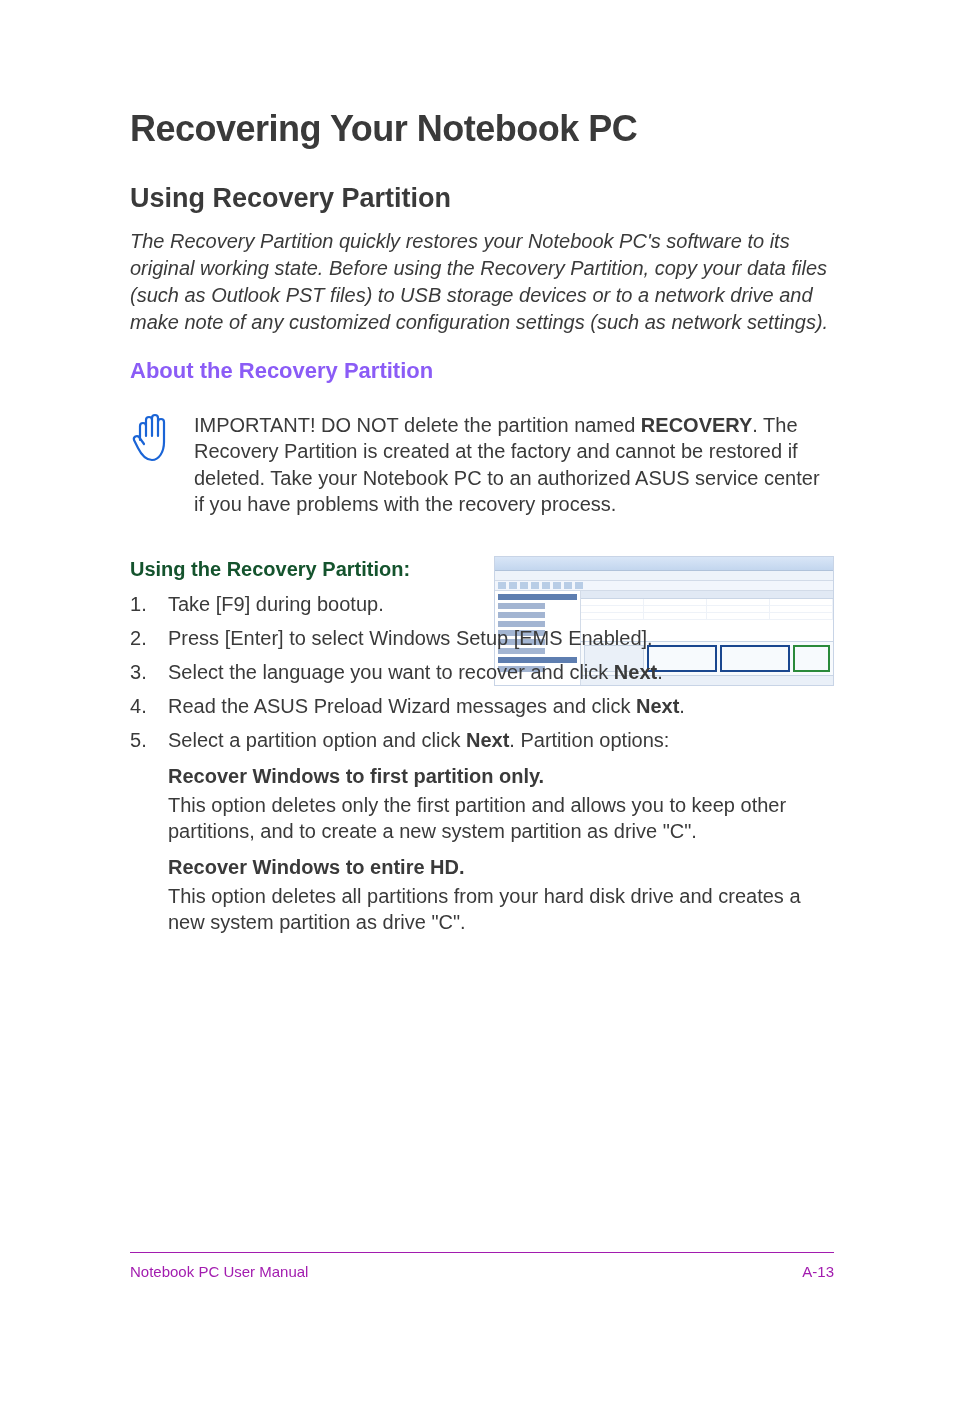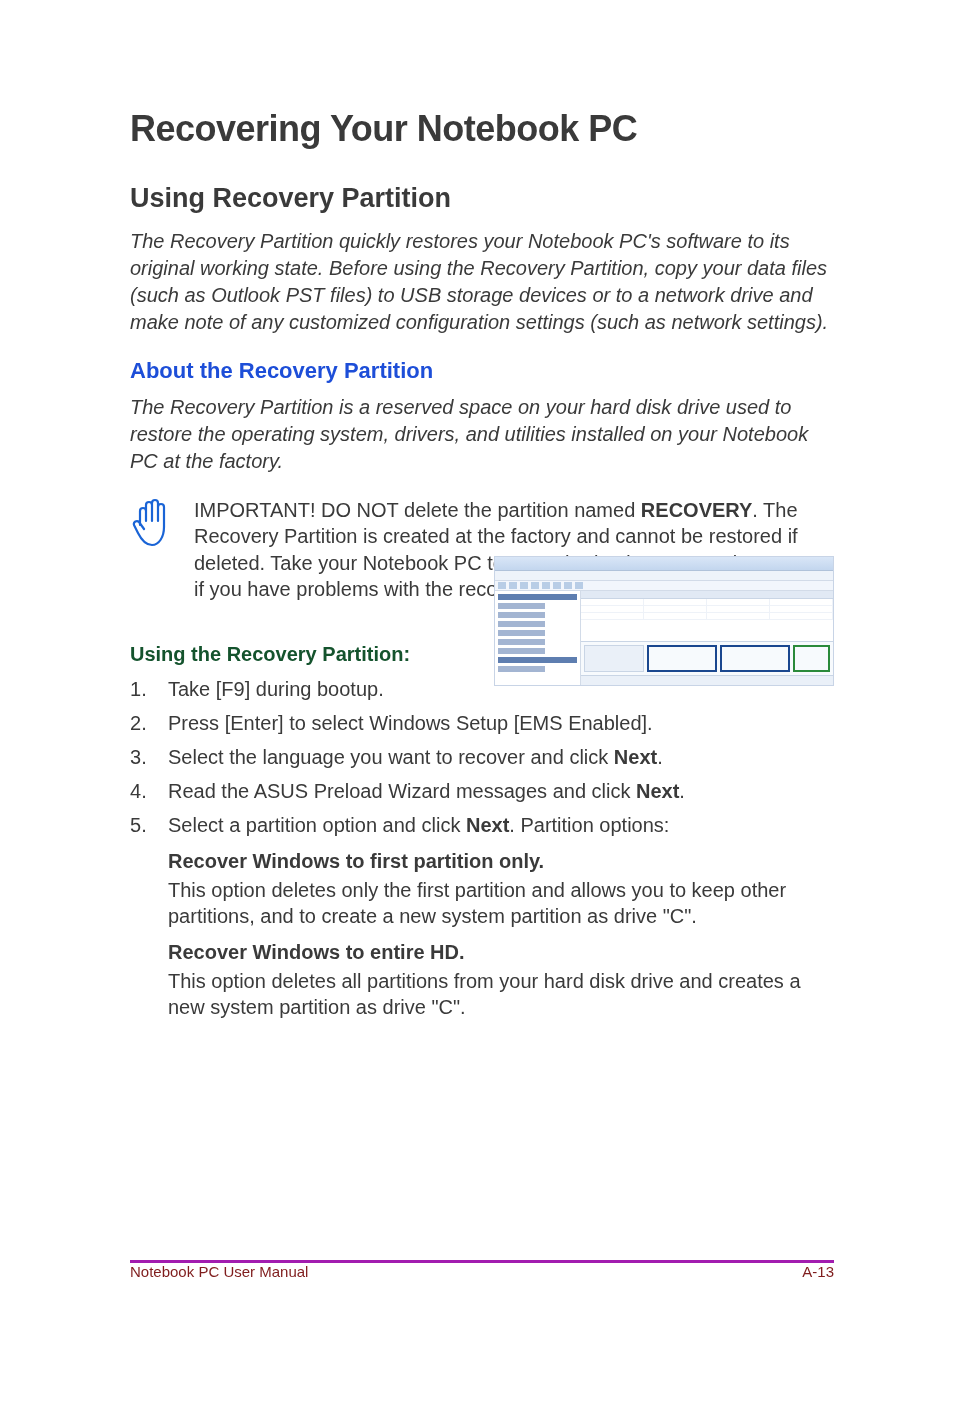--- a/index.html
+++ b/index.html
@@ -1,20 +1,20 @@
 <!DOCTYPE html>
 <html><head>
 <meta charset="utf-8">
 <style>
   * { margin: 0; padding: 0; box-sizing: border-box; }
   html, body { width: 954px; height: 1418px; background: #fff; font-family: "Segoe UI", "Helvetica Neue", Arial, sans-serif; color: #3c3c3c; }
   .page { padding: 108px 120px 0 130px; position: relative; height: 1350px; }
   .h1 { font-size: 36px; font-weight: 800; color: #3a3a3a; letter-spacing: -0.5px; margin-bottom: 24px; }
   .h2 { font-size: 27px; font-weight: 700; color: #3a3a3a; margin-bottom: 14px; margin-top: 33px; }
-  .h3 { font-size: 22px; font-weight: 700; color: #1d4ed8; margin-bottom: 10px; }
+  .h3 { font-size: 22px; font-weight: 700; color: #8b5cf6; margin-bottom: 28px; }
   .h4 { font-size: 20px; font-weight: 700; color: #14532d; margin-bottom: 8px; }
   .body { font-size: 20px; line-height: 1.35; color: #3a3a3a; margin-bottom: 22px; font-style: italic; }
   .note-block { display: flex; gap: 18px; align-items: flex-start; margin-bottom: 40px; }
   .note-icon { flex: 0 0 46px; height: 54px; color: #1a64d6; }
   .note-text { font-size: 20px; line-height: 1.32; color: #3a3a3a; }
   .note-text .bold { font-weight: 700; }
   .screenshot { position: absolute; right: 120px; top: 556px; width: 340px; height: 130px; border: 1px solid #c8d4e6; background: #f4f8fd; overflow: hidden; }
   .screenshot .titlebar { height: 14px; background: linear-gradient(#d9e6f7,#c3d6ee); border-bottom: 1px solid #b0c2da; }
   .screenshot .menubar { height: 10px; background: #eef3fa; border-bottom: 1px solid #d2dbe8; }
   .screenshot .toolbar { height: 10px; background: #f2f6fc; border-bottom: 1px solid #d2dbe8; display:flex; gap:3px; padding:1px 3px; }
@@ -33,34 +33,33 @@
   .screenshot .diskbar .p { flex:2; border:2px solid #1a478f;}
   .screenshot .diskbar .p2 { flex:1; border:2px solid #2a8a3a;}
   .screenshot .legend { height:10px; background:#eaf0f8; border-top:1px solid #c9d5e5;}
   .ol { list-style: none; counter-reset: item; margin-bottom: 10px; }
   .ol > li { counter-increment: item; position: relative; padding-left: 38px; font-size: 20px; line-height: 1.5; color:#3a3a3a; margin-bottom: 4px; }
   .ol > li::before { content: counter(item) "."; position: absolute; left: 0; top:0; font-size: 20px; }
   .ol .inline-bold { font-weight: 700; }
   .sub { margin-left: 38px; margin-top: 6px; margin-bottom: 10px; }
   .sub-title { font-size: 20px; font-weight: 700; color:#3a3a3a; margin-bottom: 4px; }
   .sub-body { font-size: 20px; line-height: 1.3; color:#3a3a3a; margin-bottom: 12px; }
-  .footer { position: absolute; bottom: 70px; left: 130px; right: 120px; border-top: 3px solid #a21caf; display: flex; justify-content: space-between; font-size: 15px; color:#7f1d1d; }
+  .footer { position: absolute; bottom: 70px; left: 130px; right: 120px; border-top: 1px solid #a21caf; padding-top: 10px; display: flex; justify-content: space-between; font-size: 15px; color:#a21caf; }
 </style>
 </head>
 <body>
 
 <div class="page">
 
   <h1 class="h1">Recovering Your Notebook PC</h1>
 
   <h2 class="h2">Using Recovery Partition</h2>
   <p class="body">The Recovery Partition quickly restores your Notebook PC's software to its original working state. Before using the Recovery Partition, copy your data files (such as Outlook PST files) to USB storage devices or to a network drive and make note of any customized configuration settings (such as network settings).</p>
 
   <h3 class="h3">About the Recovery Partition</h3>
-  <p class="body">The Recovery Partition is a reserved space on your hard disk drive used to restore the operating system, drivers, and utilities installed on your Notebook PC at the factory.</p>
 
   <div class="note-block">
     <div class="note-icon">
       <svg viewBox="0 0 46 54" width="46" height="54" fill="none" stroke="#1a64d6" stroke-width="2.2" stroke-linejoin="round" stroke-linecap="round">
         <path d="M10 28 V14 a3 3 0 0 1 6 0 V24 M16 24 V8 a3 3 0 0 1 6 0 V24 M22 24 V6 a3 3 0 0 1 6 0 V24 M28 24 V10 a3 3 0 0 1 6 0 V30 c0 10 -5 18 -12 18 c-6 0 -10 -4 -14 -12 l-4 -8 a3 3 0 0 1 5 -3 l5 7"></path>
       </svg>
     </div>
     <div style="flex:1;">
       <p class="note-text">
         <span>IMPORTANT! DO NOT delete the partition named </span><span class="bold">RECOVERY</span><span>. The Recovery Partition is created at the factory and cannot be restored if deleted. Take your Notebook PC to an authorized ASUS service center if you have problems with the recovery process.</span>

